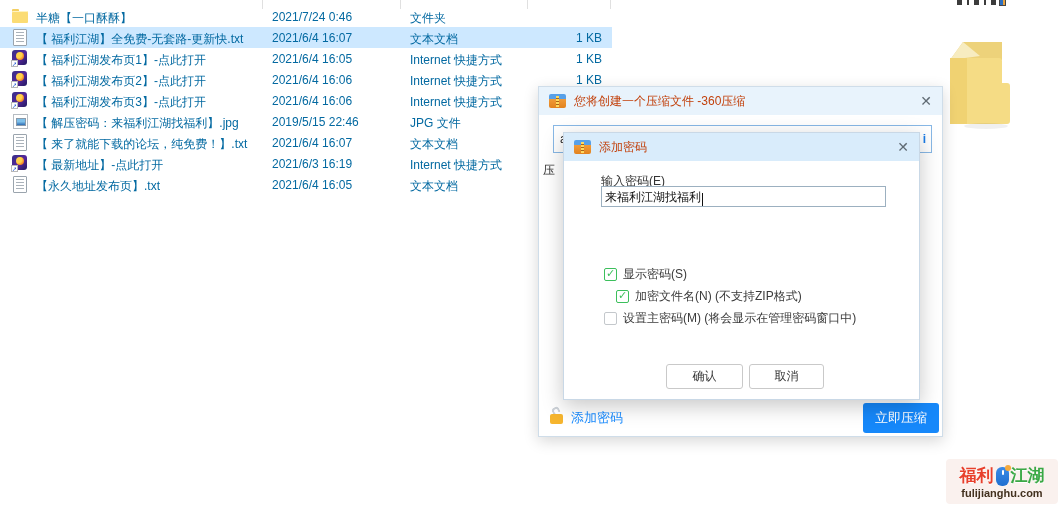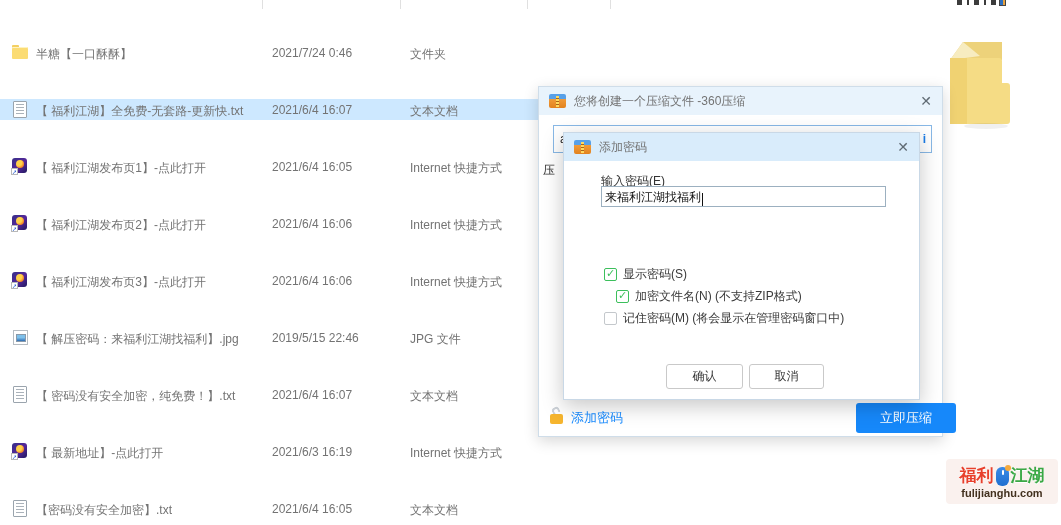--- a/index.html
+++ b/index.html
@@ -5,21 +5,21 @@
   html,body{margin:0;padding:0;}
   body{width:1061px;height:525px;position:relative;overflow:hidden;background:#fff;
        font-family:"Liberation Sans","DejaVu Sans",sans-serif;}
   .screen{position:absolute;inset:0;}
 
   
   .colsep{position:absolute;top:0;width:1px;height:9px;background:#e0e0e0;}
 
   
   .file-list{position:absolute;left:0;top:6px;z-index:1;}
-  .row{position:relative;height:21px;width:612px;font-size:12px;color:#737373;margin-top:36px;}
+  .row{position:relative;height:21px;width:612px;font-size:12px;color:#0369a1;}
   .row.selected{background:#cde8ff;}
   .row .cell{position:absolute;top:4px;white-space:nowrap;}
   .row .name{left:36px;}
   .row .date{left:272px;}
   .row .type{left:410px;}
   .row .size{right:10px;}
   .row .icon{position:absolute;left:12px;top:2px;width:17px;height:17px;}
 
   
   .ic-folder-sm{position:relative;}
@@ -51,41 +51,41 @@
      background:repeating-linear-gradient(90deg,#3c3c3c 0 5px,transparent 5px 10px,#3c3c3c 10px 12px,transparent 12px 17px);}
   .clipicon{position:absolute;left:999px;top:0;width:7px;height:6px;border:1px solid #444;border-top:none;background:linear-gradient(90deg,#2d6fc0 50%,#e8a23c 50%);box-sizing:border-box;}
 
   
   .dlg{background:#fff;box-sizing:border-box;position:absolute;}
   .dlg-outer{left:538px;top:86px;width:405px;height:351px;border:1px solid #cfdde9;box-shadow:0 4px 14px rgba(0,0,0,.16);z-index:10;}
   .dlg-inner{left:563px;top:132px;width:357px;height:268px;border:1px solid #c9d8e6;box-shadow:0 6px 20px rgba(0,0,0,.22);z-index:20;}
   .titlebar{position:absolute;left:0;top:0;right:0;height:28px;display:flex;align-items:center;padding:0 10px;box-sizing:border-box;}
   .dlg-outer .titlebar{background:#e8f3fc;}
   .dlg-inner .titlebar{background:#d9ecfb;}
-  .titlebar .ttl{margin-left:8px;font-size:12px;color:#737373;white-space:nowrap;}
+  .titlebar .ttl{margin-left:8px;font-size:12px;color:#c2410c;white-space:nowrap;}
   .titlebar .close{margin-left:auto;font-size:14px;color:#5f6a73;cursor:default;line-height:14px;}
 
   
   .zip{width:17px;height:14px;position:relative;flex:none;}
   .zip::before{content:"";position:absolute;inset:0;border-radius:2px;
      background:linear-gradient(180deg,#57a0e8 0%,#57a0e8 38%,#f09a38 38%,#e2821e 100%);}
   .zip::after{content:"";position:absolute;left:7px;top:2px;width:3px;height:11px;
      background:repeating-linear-gradient(180deg,#ffd95e 0 2px,#a8651a 2px 3px);}
 
   
   .archive-input{position:absolute;left:14px;top:38px;width:379px;height:28px;border:1px solid #88b8e6;
      background:#fff;box-sizing:border-box;font-size:12px;line-height:26px;padding-left:6px;color:#222;}
   .archive-input .frag-i{position:absolute;right:5px;top:0;color:#1a7ce8;font-weight:bold;}
   .frag-label{position:absolute;left:4px;top:75px;font-size:12px;color:#333;}
   .lock{position:absolute;left:11px;top:321px;width:16px;height:16px;}
   .lock::before{content:"";position:absolute;left:2px;top:-1px;width:8px;height:8px;border:2px solid #cdd2d8;
      border-radius:50%;border-bottom-color:transparent;transform:rotate(-28deg);box-sizing:border-box;}
   .lock::after{content:"";position:absolute;left:0;bottom:0;width:13px;height:10px;background:#f6b52e;border-radius:2px;}
   .addpwd{position:absolute;left:32px;top:322px;font-size:13px;color:#1a8cff;text-decoration:none;}
-  .compress-btn{position:absolute;left:317px;top:316px;width:100px;height:30px;background:#1688fa;color:#fff;
+  .compress-btn{position:absolute;left:324px;top:316px;width:76px;height:30px;background:#1688fa;color:#fff;
      border:none;border-radius:3px;font-size:13px;font-family:inherit;}
 
   
   .pwd-label{position:absolute;left:37px;top:40px;font-size:12px;color:#333;}
   .pwd-input{position:absolute;left:37px;top:53px;width:285px;height:21px;border:1px solid #9cb0c0;background:#fff;
      box-sizing:border-box;font-size:12px;color:#111;display:flex;align-items:flex-end;padding-left:3px;}
   .caret{display:inline-block;width:1px;height:13px;background:#111;margin-left:1px;}
   .cb-row{position:absolute;left:40px;display:flex;align-items:center;gap:6px;height:14px;}
   .cb-row.r1{top:134px;} .cb-row.r2{top:156px;padding-left:12px;} .cb-row.r3{top:178px;}
   .cb{width:13px;height:13px;border:1px solid #c4c8cc;border-radius:2px;box-sizing:border-box;background:#fff;position:relative;flex:none;}
@@ -168,37 +168,37 @@
     </div>
     <div class="row">
       <span class="icon ic-jpg"></span>
       <span class="cell name">【 解压密码：来福利江湖找福利】.jpg</span>
       <span class="cell date">2019/5/15 22:46</span>
       <span class="cell type">JPG 文件</span>
       <span class="cell size"></span>
     </div>
     <div class="row">
       <span class="icon ic-txt"></span>
-      <span class="cell name">【 密码没有安全加密，纯免费！】.txt</span>
+      <span class="cell name">【 来了就能下载的论坛，纯免费！】.txt</span>
       <span class="cell date">2021/6/4 16:07</span>
       <span class="cell type">文本文档</span>
       <span class="cell size"></span>
     </div>
     <div class="row">
       <span class="icon ic-url">
           <i></i>
         </span>
       <span class="cell name">【 最新地址】-点此打开</span>
       <span class="cell date">2021/6/3 16:19</span>
       <span class="cell type">Internet 快捷方式</span>
       <span class="cell size"></span>
     </div>
     <div class="row">
       <span class="icon ic-txt"></span>
-      <span class="cell name">【密码没有安全加密】.txt</span>
+      <span class="cell name">【永久地址发布页】.txt</span>
       <span class="cell date">2021/6/4 16:05</span>
       <span class="cell type">文本文档</span>
       <span class="cell size"></span>
     </div>
   </div>
 
   <div class="desktop-folder">
     <svg width="64" height="92" viewBox="0 0 64 92">
       <polygon points="17,4 56,4 56,22 4,22" fill="#edd27a"></polygon>
       <polygon points="17,4 34,18 4,22" fill="#f7ecc0"></polygon>
@@ -238,21 +238,21 @@
     <div class="cb-row r1">
       <span class="cb checked"></span>
       <span class="cb-label">显示密码(S)</span>
     </div>
     <div class="cb-row r2">
       <span class="cb checked"></span>
       <span class="cb-label">加密文件名(N) (不支持ZIP格式)</span>
     </div>
     <div class="cb-row r3">
       <span class="cb"></span>
-      <span class="cb-label">记住密码(M) (将会显示在管理密码窗口中)</span>
+      <span class="cb-label">设置主密码(M) (将会显示在管理密码窗口中)</span>
     </div>
     <button class="btn btn-confirm">确认</button>
     <button class="btn btn-cancel">取消</button>
   </div>
 
   <div class="watermark">
     <div class="logo-row">
       <span class="w-red">福利</span>
       <span class="mouse"></span>
       <span class="w-green">江湖</span>

